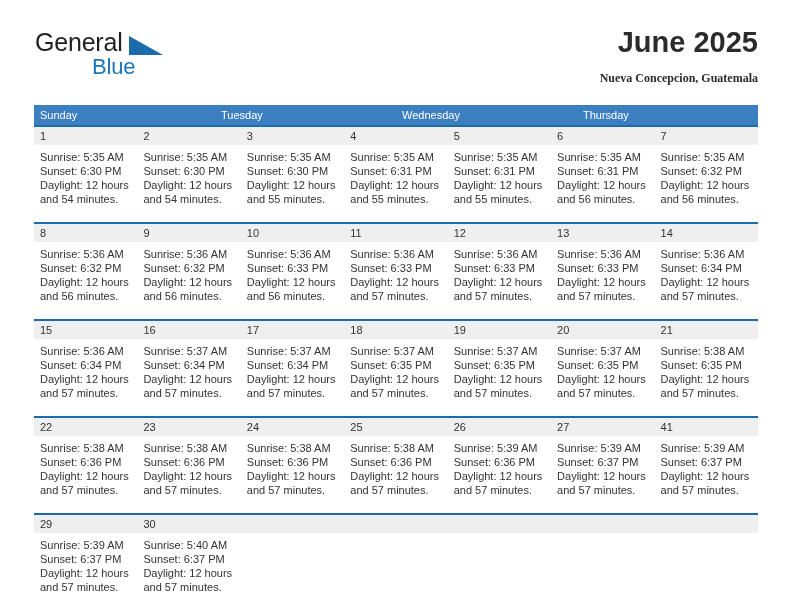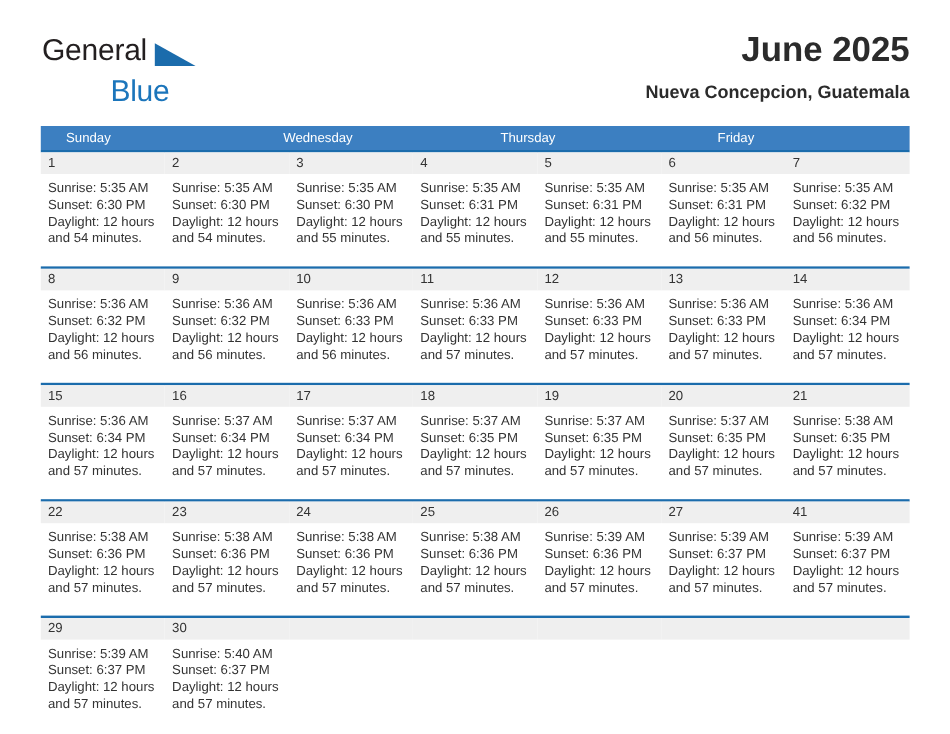--- a/index.html
+++ b/index.html
@@ -41,22 +41,22 @@
     left: 1px;
     top: 1px;
     font-size: 25px;
     line-height: 27px;
     color: #231f20;
     letter-spacing: -0.2px;
   }
   .logo-blue {
     position: absolute;
     left: 58px;
-    top: 35px;
-    font-size: 25px;
+    top: 25px;
+    font-size: 22px;
     line-height: 27px;
     color: #1b75bb;
     letter-spacing: -0.2px;
   }
   .logo-triangle {
     position: absolute;
     left: 95px;
     top: 8px;
     width: 0;
     height: 0;
@@ -72,46 +72,47 @@
   }
   .cal-title {
     font-size: 29px;
     line-height: 36px;
     color: #2b2b2b;
     font-weight: bold;
     white-space: nowrap;
   }
   .cal-subtitle {
     margin-top: 9px;
-    font-size: 15px;
+    font-size: 12px;
     line-height: 18px;
     color: #2b2b2b;
     font-weight: bold;
     white-space: nowrap;
+    font-family: Liberation Serif, serif;
   }
 
   
   .calendar {
     position: absolute;
     left: 34px;
     top: 105px;
     width: 724px;
   }
   .weekday-row {
     display: flex;
     background: #3c7fc1;
     height: 20px;
   }
   .weekday {
     flex: 1 1 0;
     min-width: 0;
     color: #ffffff;
     font-size: 11px;
     line-height: 20px;
-    padding-left: 21px;
+    padding-left: 6px;
     box-sizing: border-box;
     white-space: nowrap;
   }
 
   .week {
     border-top: 2px solid #1b6cac;
   }
   .week:first-of-type {
     border-top: none;
   }
@@ -163,23 +164,23 @@
       <div class="cal-title">June 2025</div>
       <div class="cal-subtitle">Nueva Concepcion, Guatemala</div>
     </div>
 
   </div>
 
   <div class="calendar">
 
     <div class="weekday-row">
       <div class="weekday">Sunday</div>
+      <div class="weekday">Tuesday</div>
       <div class="weekday">Wednesday</div>
       <div class="weekday">Thursday</div>
-      <div class="weekday">Friday</div>
     </div>
 
     <div class="week">
       <div class="week-inner">
         <div class="day-cell">
           <div class="day-number">1</div>
           <div class="day-body">
             <div>Sunrise: 5:35 AM</div>
             <div>Sunset: 6:30 PM</div>
             <div>Daylight: 12 hours</div>

